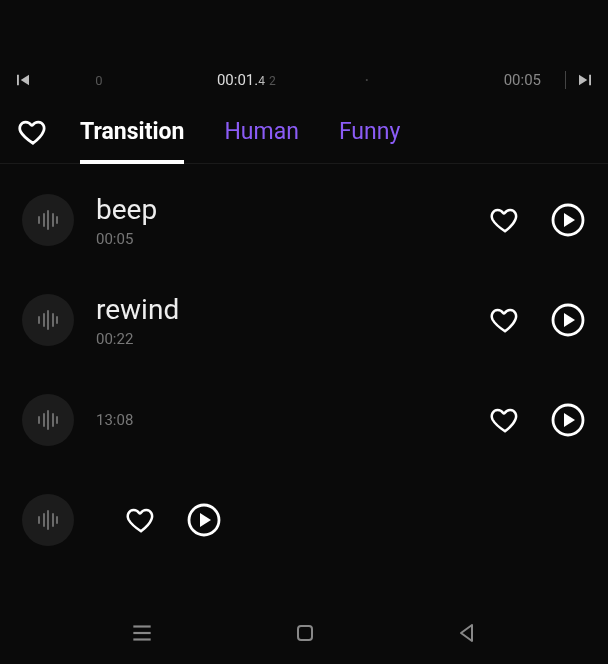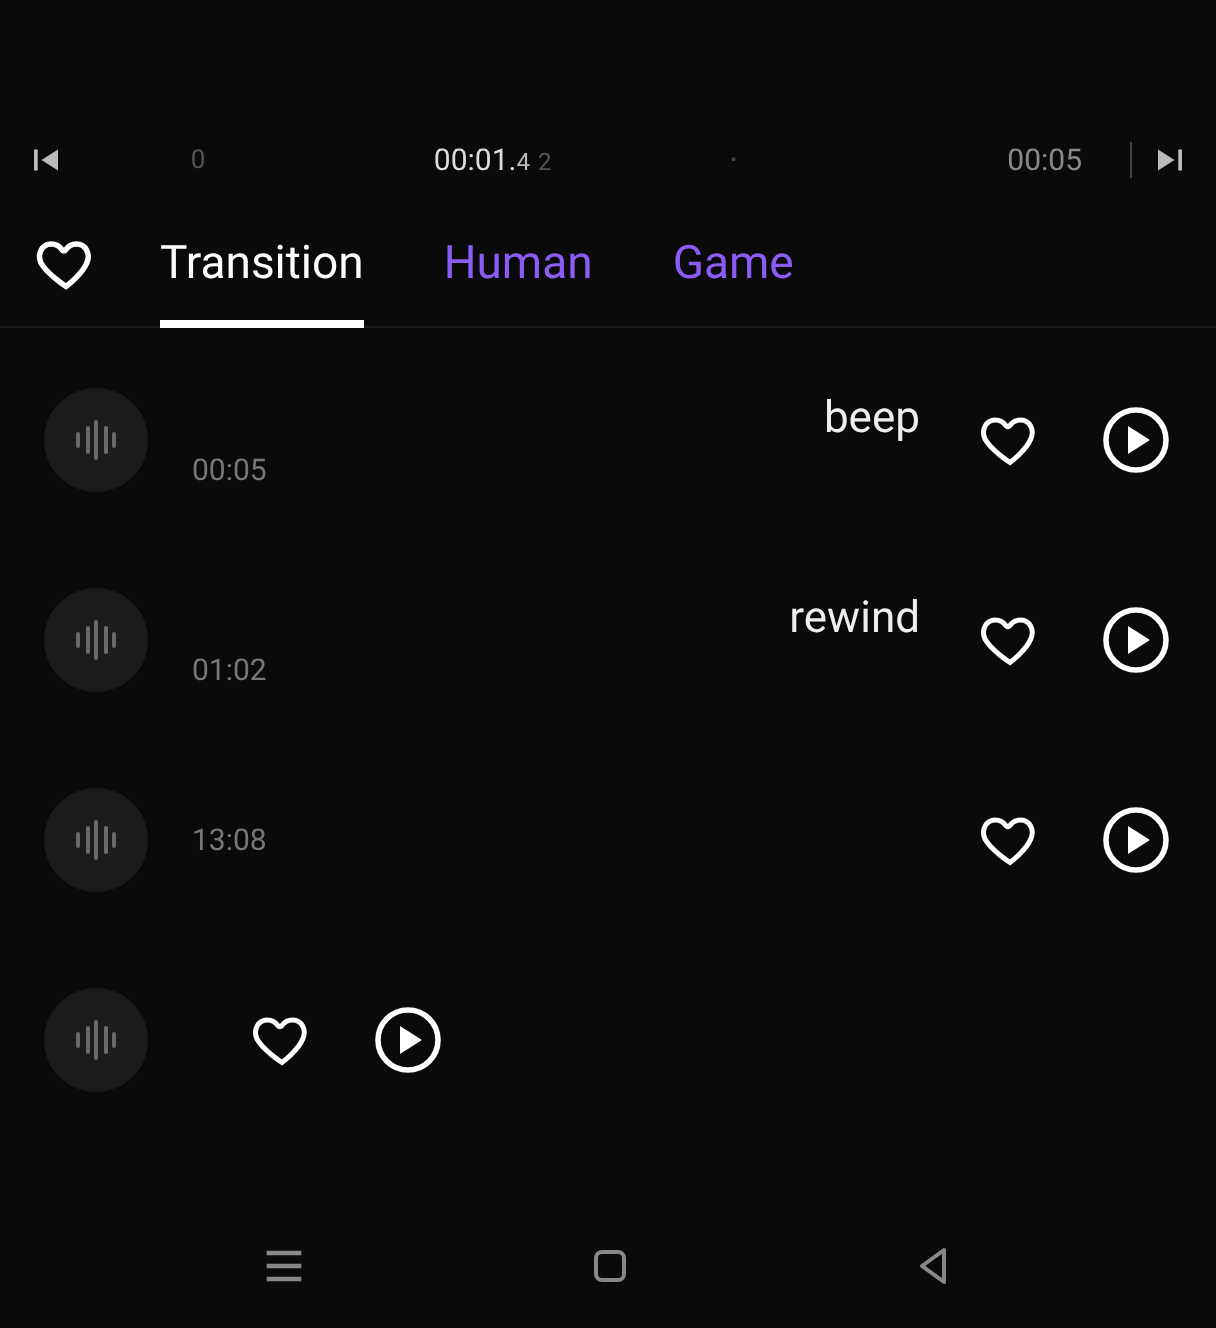--- a/index.html
+++ b/index.html
@@ -80,21 +80,21 @@
     margin-right: 40px;
     height: 64px;
     display: flex;
     align-items: center;
     position: relative;
     cursor: pointer;
   }
   .tabs-row .tab:last-child { margin-right: 0; }
   .tabs-row .tab.active {
     color: #fff;
-    font-weight: 400;
+    font-weight: 700;
   }
   .tabs-row .tab.active::after {
     content: "";
     position: absolute;
     left: 0; right: 0; bottom: 0;
     height: 4px;
     background: #fff;
   }
   .list {
     padding-top: 6px;
@@ -129,24 +129,23 @@
   .sound-wave-circle .bars span:nth-child(1){height:8px}
   .sound-wave-circle .bars span:nth-child(2){height:14px}
   .sound-wave-circle .bars span:nth-child(3){height:20px}
   .sound-wave-circle .bars span:nth-child(4){height:14px}
   .sound-wave-circle .bars span:nth-child(5){height:8px}
   .item-text {
     flex: 1;
     min-width: 0;
   }
   .item-title {
-    font-size: 22px;
+    font-size: 28px;
     color: #eee;
     margin-bottom: 4px;
-    text-align: right;
   }
   .item-duration {
     font-size: 15px;
     color: #777;
   }
   .item-fav {
     margin: 0 30px;
     display: flex;
   }
   .item-play {
@@ -202,21 +201,21 @@
       <path d="M12 21s-7.5-4.9-10-9.4C.4 8.1 2.3 4 6.1 4c2.1 0 3.6 1.2 4.4 2.4.3.4 1 .4 1.3 0C12.6 5.2 14.1 4 16.2 4c3.8 0 5.7 4.1 4.1 7.6C18.5 16.1 12 21 12 21z" fill="none" stroke="#fff" stroke-width="2.2"></path>
     </svg>
   </div>
   <div class="tab active">
       <span>Transition</span>
     </div>
   <div class="tab">
       <span>Human</span>
     </div>
   <div class="tab">
-      <span>Game</span>
+      <span>Funny</span>
     </div>
 </div>
 
 <div class="list">
 
   <div class="list-item">
     <div class="sound-wave-circle">
       <div class="bars">
           <span></span>
           <span></span>
@@ -247,21 +246,21 @@
       <div class="bars">
           <span></span>
           <span></span>
           <span></span>
           <span></span>
           <span></span>
         </div>
     </div>
     <div class="item-text">
       <div class="item-title">rewind</div>
-      <div class="item-duration">01:02</div>
+      <div class="item-duration">00:22</div>
     </div>
     <div class="item-fav">
       <svg width="30" height="30" viewBox="0 0 24 24">
         <path d="M12 21s-7.5-4.9-10-9.4C.4 8.1 2.3 4 6.1 4c2.1 0 3.6 1.2 4.4 2.4.3.4 1 .4 1.3 0C12.6 5.2 14.1 4 16.2 4c3.8 0 5.7 4.1 4.1 7.6C18.5 16.1 12 21 12 21z" fill="none" stroke="#fff" stroke-width="2"></path>
       </svg>
     </div>
     <div class="item-play">
       <svg width="36" height="36" viewBox="0 0 36 36">
         <circle cx="18" cy="18" r="15" fill="none" stroke="#fff" stroke-width="2.8"></circle>
         <path d="M14 11 L25 18 L14 25 Z" fill="#fff"></path>

